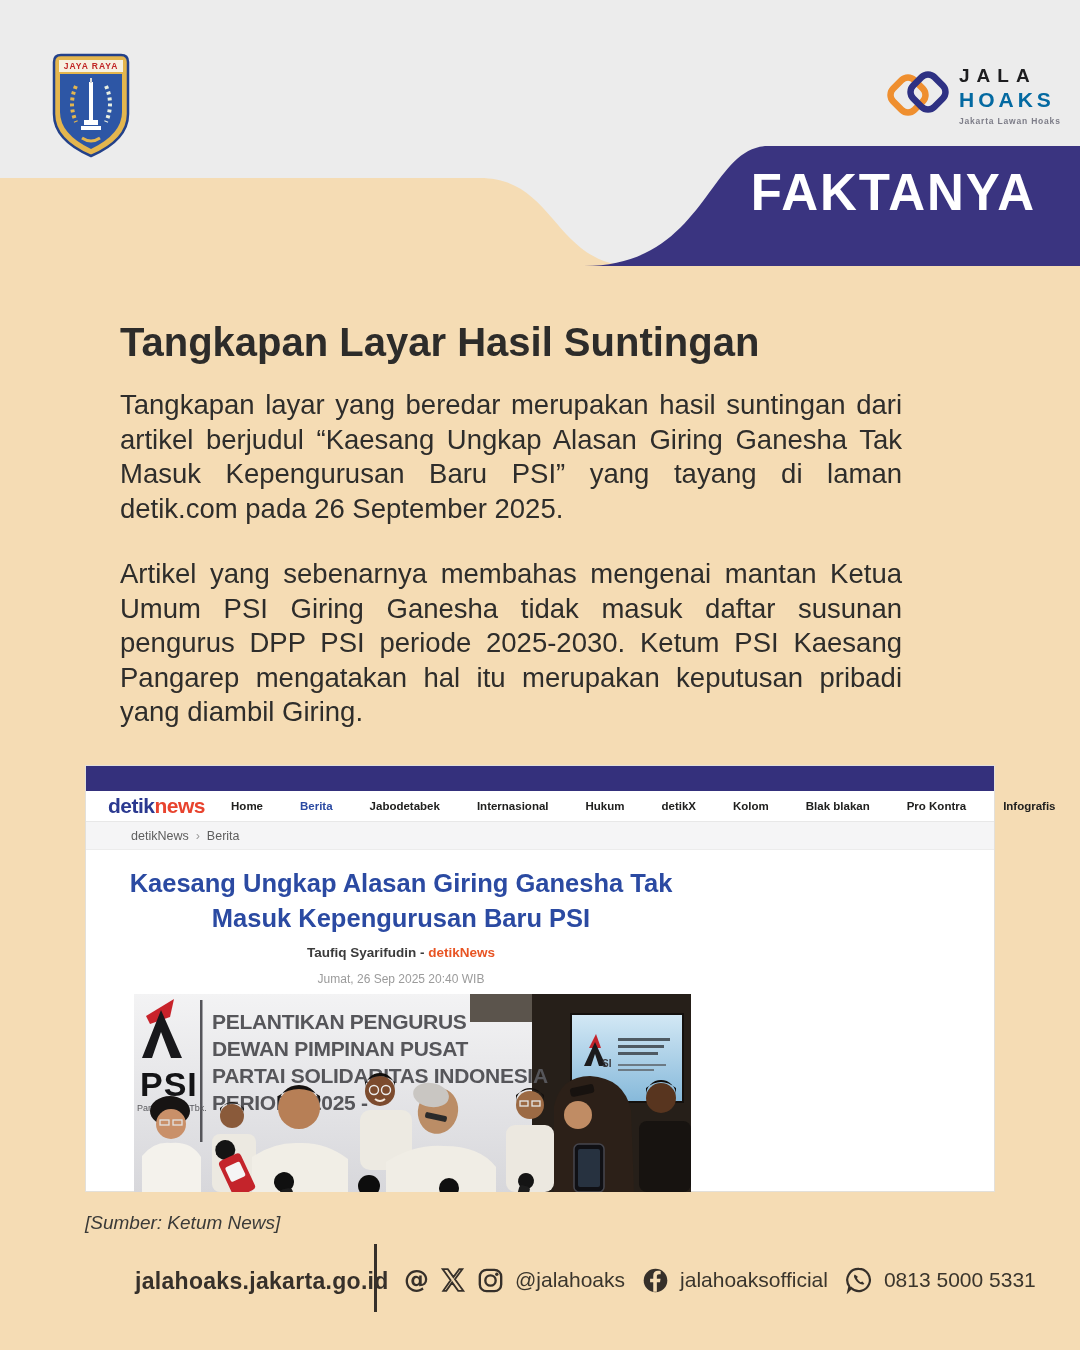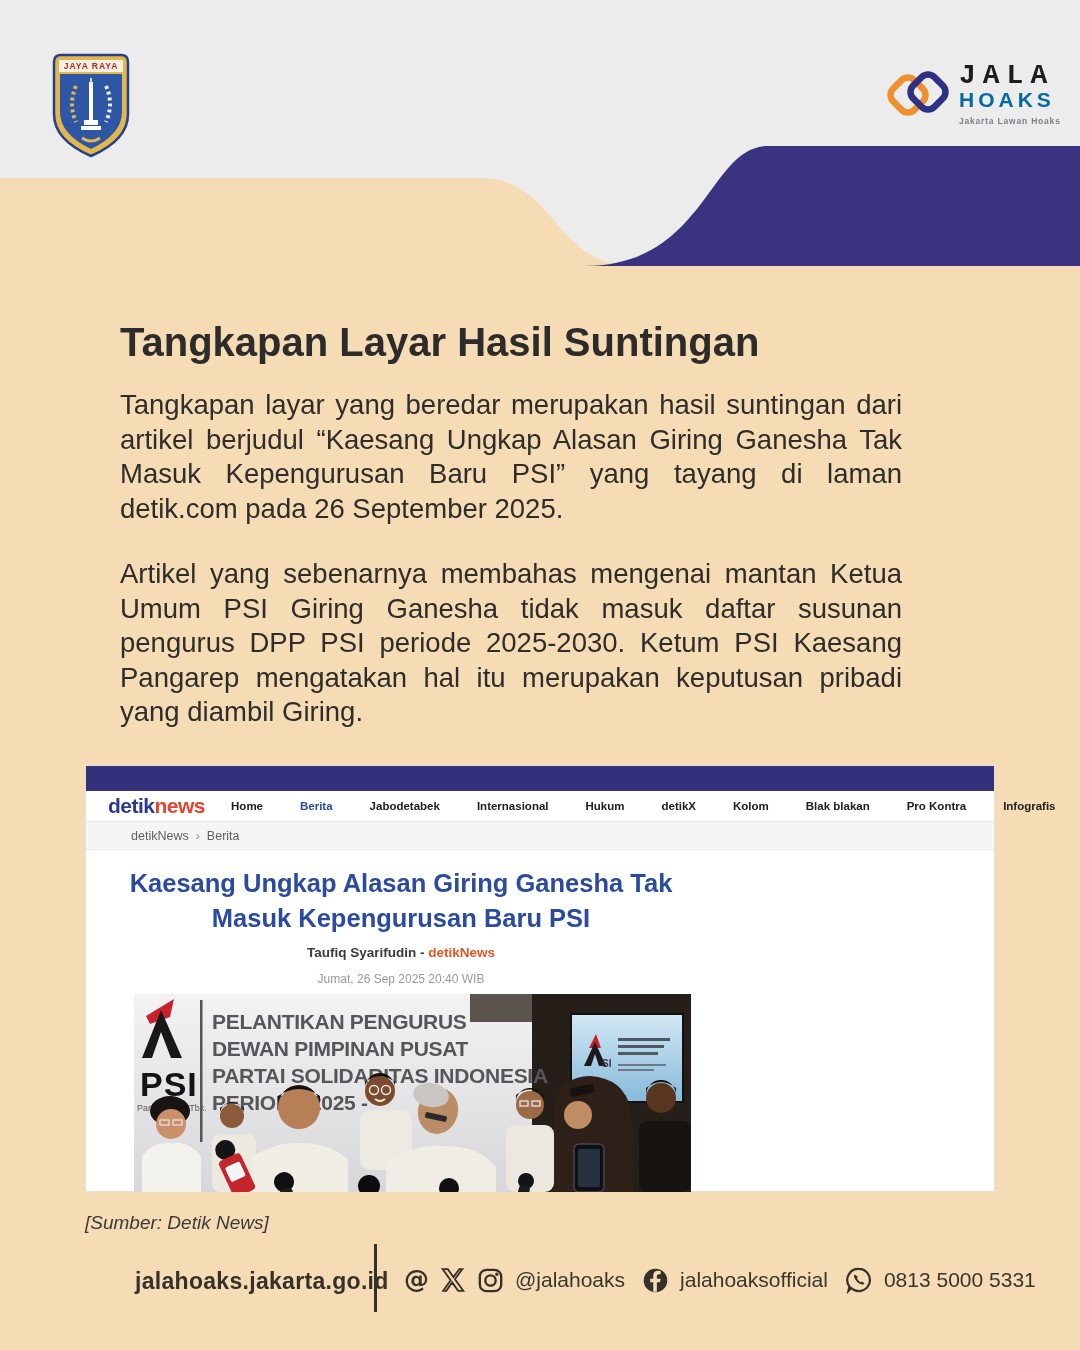--- a/index.html
+++ b/index.html
@@ -11,21 +11,21 @@
   
   .header-svg{ position:absolute; left:0; top:0; }
   .faktanya{
     position:absolute; right:44px; top:163px; width:520px; text-align:right;
     font-size:51px; font-weight:800; letter-spacing:2px; color:#ffffff;
   }
   
   .jakarta-logo{ position:absolute; left:46px; top:52px; }
   .jala-logo{ position:absolute; left:886px; top:60px; display:flex; align-items:flex-start; }
   .jala-text{ margin-left:9px; padding-top:4px; }
-  .jala-line1{ font-size:28px; font-weight:800; letter-spacing:7px; color:#1d1d1f; line-height:24px;font-family:Liberation Mono, monospace;}
+  .jala-line1{ font-size:19px; font-weight:800; letter-spacing:7px; color:#1d1d1f; line-height:24px;}
   .jala-line2{ font-size:21px; font-weight:800; letter-spacing:4px; color:#0369a1; line-height:24px;}
   .jala-tagline{ font-size:8.5px; font-weight:700; letter-spacing:0.8px; color:#7d7d88; margin-top:4px;}
   
   .heading{ position:absolute; left:120px; top:320px; font-size:40px; font-weight:800; color:#2d2c2a; }
   .para{ position:absolute; left:120px; width:782px; font-size:27.5px; line-height:34.6px;
          text-align:justify; color:#2e2d2b; }
   .para1{ top:388px; } .para2{ top:557px; }
   
   .detik-card{ position:absolute; left:85px; top:765px; width:910px; height:427px;
                background:#22c55e; border:1px solid #e3e0da; }
@@ -60,20 +60,21 @@
 </head>
 <body>
 
 <div class="canvas">
 
   <svg class="header-svg" width="1080" height="300" viewBox="0 0 1080 300">
     <rect x="0" y="0" width="1080" height="266" fill="#ececec"></rect>
     <path d="M0,178 H480 C556,178 554,266 634,266 L1080,266 L1080,300 L0,300 Z" fill="#f5dcb4"></path>
     <path d="M1080,146 L768,146 C708,146 706,266 584,266 L1080,266 Z" fill="#3a3480"></path>
   </svg>
+  <div class="faktanya">FAKTANYA</div>
 
   <svg class="jakarta-logo" width="90" height="108" viewBox="0 0 90 108">
     <path d="M8,10 Q8,3 15,3 L75,3 Q82,3 82,10 L82,62 Q82,88 45,104 Q8,88 8,62 Z" fill="#e4b64e" stroke="#23418a" stroke-width="2.5"></path>
     <path d="M13,8 L77,8 L77,20 L13,20 Z" fill="#f6f1e2"></path>
     <text x="45" y="17" text-anchor="middle" font-size="8.5" font-weight="700" fill="#c02525" letter-spacing="1">JAYA RAYA</text>
     <path d="M14,22 L76,22 L76,60 Q76,82 45,97 Q14,82 14,60 Z" fill="#2d56a5"></path>
     <rect x="43" y="30" width="4" height="38" fill="#ffffff"></rect>
     <rect x="44" y="26" width="2" height="5" fill="#d8d8d8"></rect>
     <rect x="38" y="68" width="14" height="5" fill="#ffffff"></rect>
     <rect x="35" y="74" width="20" height="4" fill="#ffffff"></rect>
@@ -245,21 +246,21 @@
             <rect x="-5" y="5" width="11" height="22" rx="3" fill="#1d1d1d"></rect>
         </g>
         <g transform="translate(440,150)">
           <rect x="0" y="0" width="30" height="48" rx="5" fill="#101014" stroke="#45454d" stroke-width="1.5"></rect>
           <rect x="4" y="5" width="22" height="38" rx="2" fill="#273240"></rect>
         </g>
       </svg>
     </div>
   </div>
 
-  <div class="source-caption">[Sumber: Detik News]</div>
+  <div class="source-caption">[Sumber: Ketum News]</div>
 
   <div class="footer-site">jalahoaks.jakarta.go.id</div>
   <div class="footer-divider"></div>
 
   <div class="footer-social">
     <span class="threads-glyph">@</span>
     <span class="icon">
       <svg width="26" height="26" viewBox="0 0 24 24">
           <path d="M2.5 2 L9.8 12.2 L3 22 L5.8 22 L11.2 14.2 L16.8 22 L21.5 22 L13.8 11.3 L20.6 2 L17.8 2 L12.4 9.3 L7.2 2 Z" fill="none" stroke="#36302a" stroke-width="1.7"></path>
         </svg>

